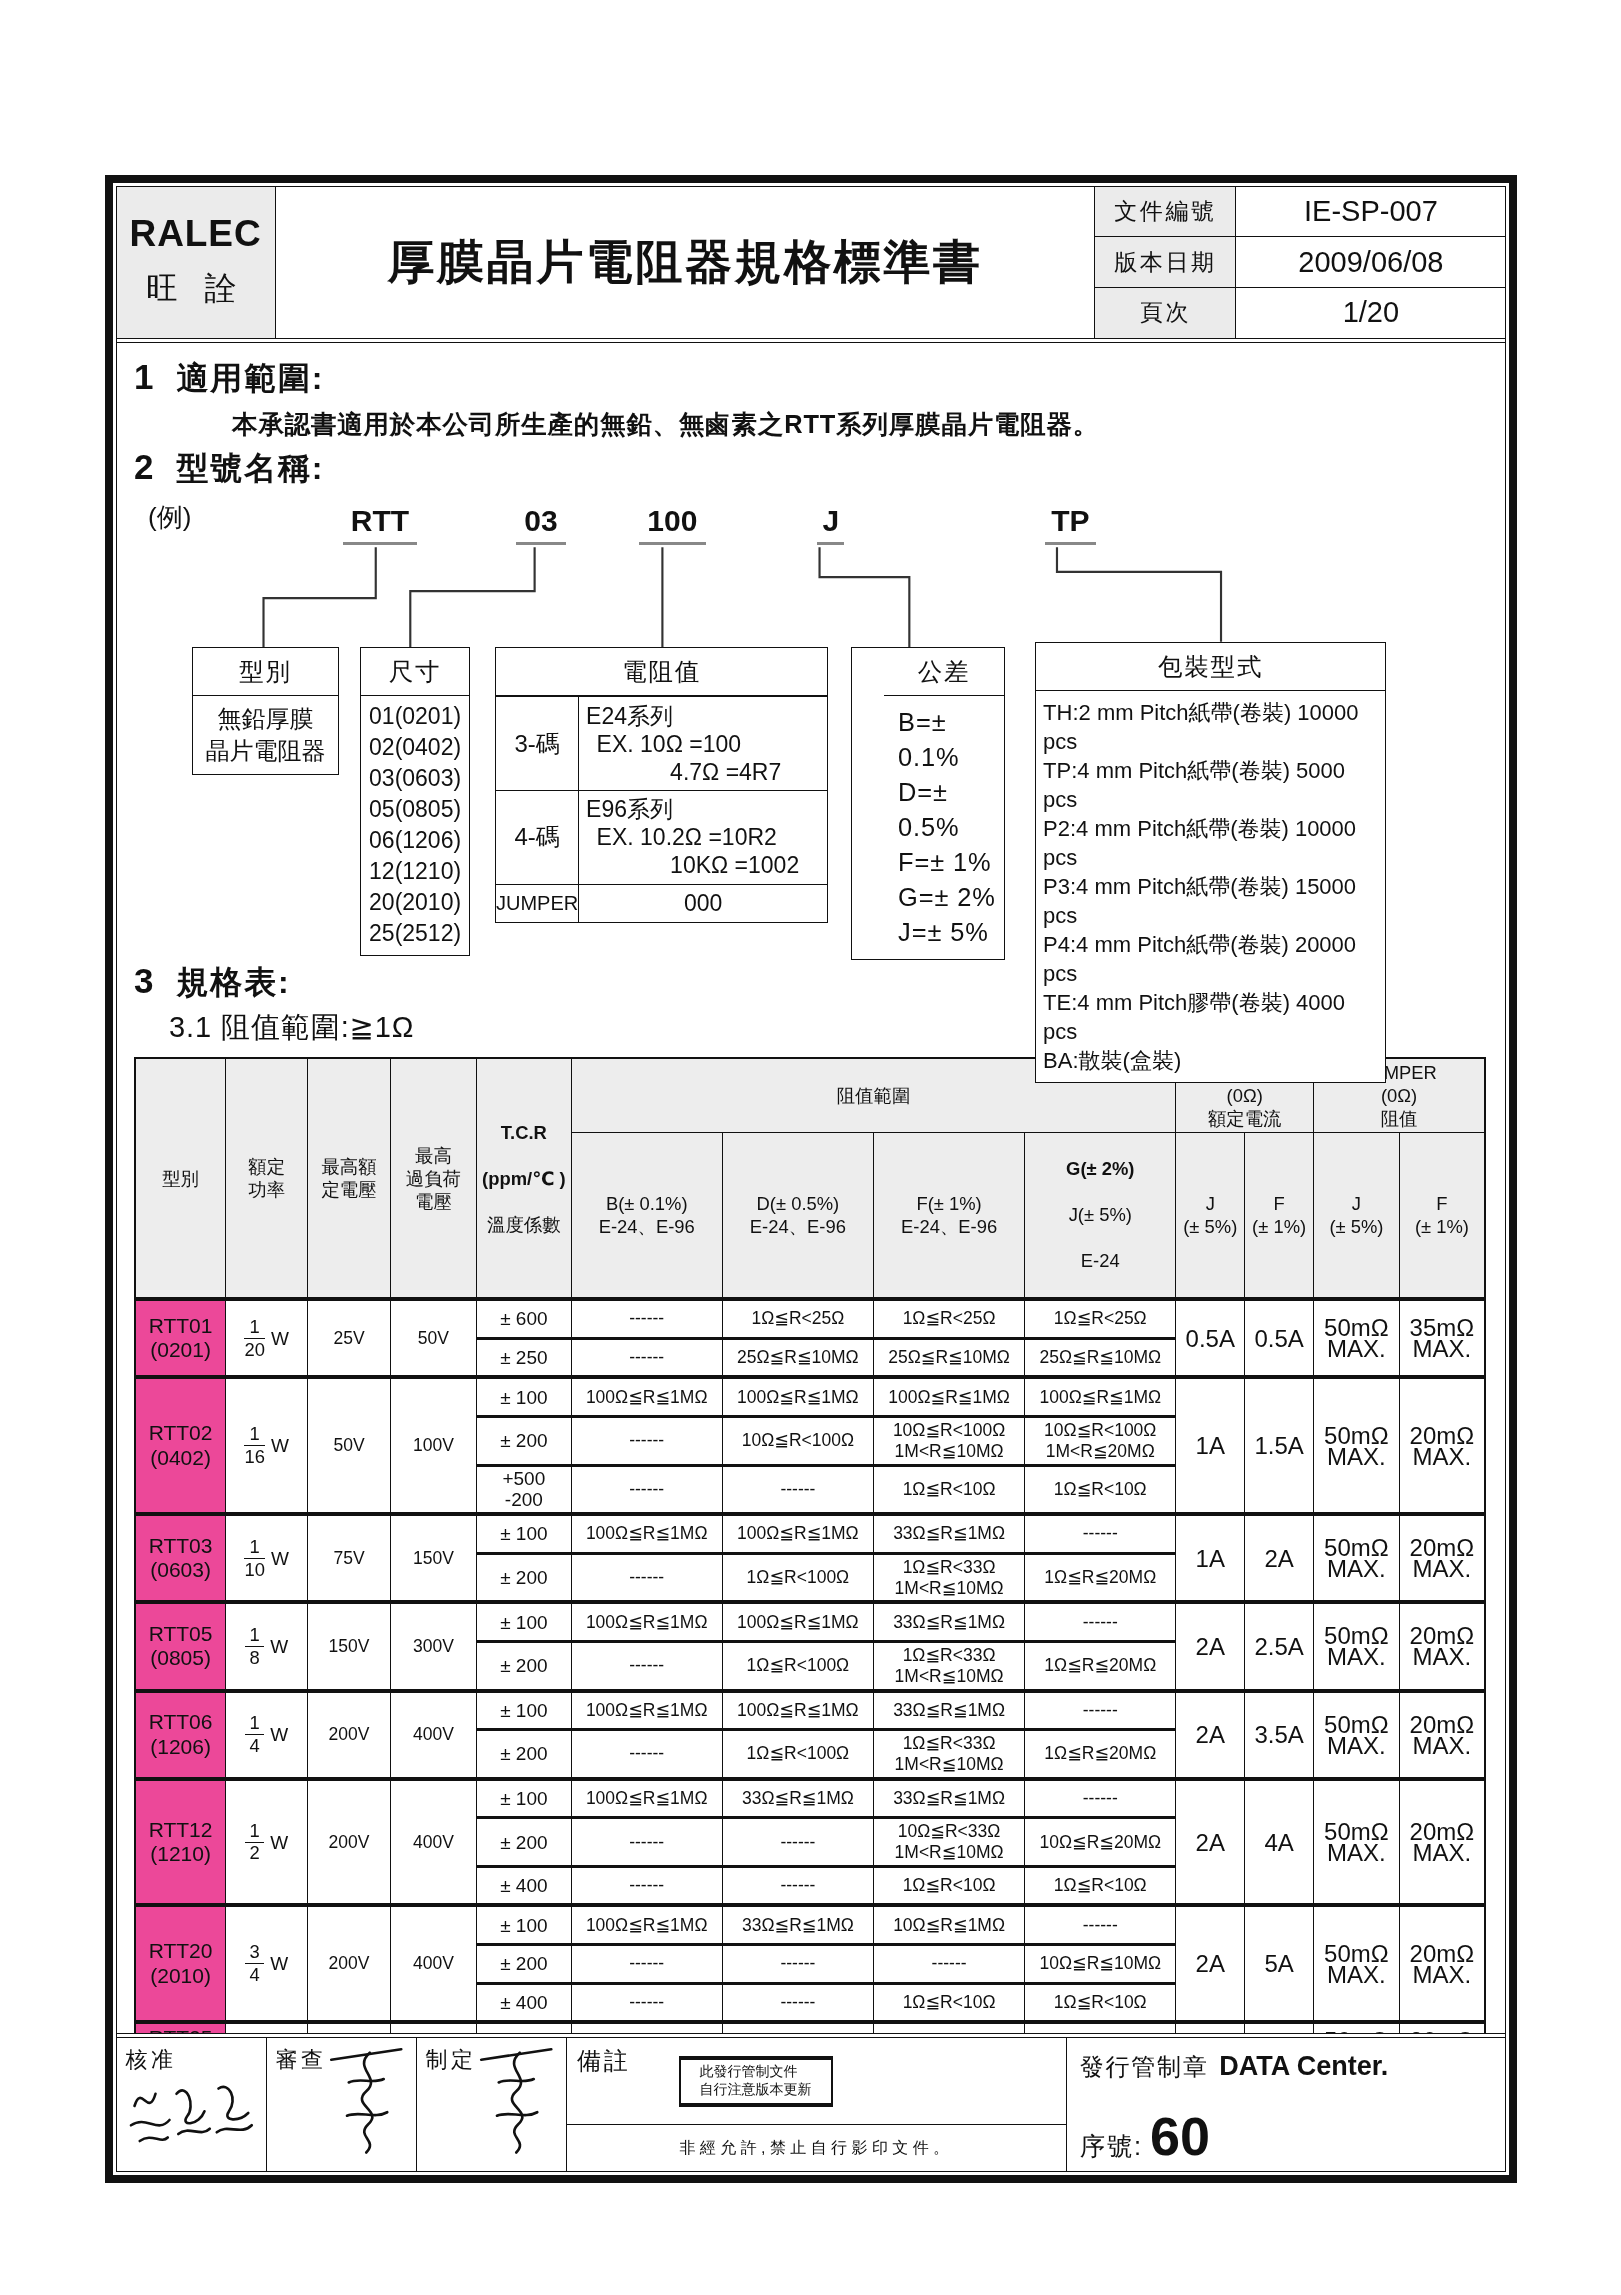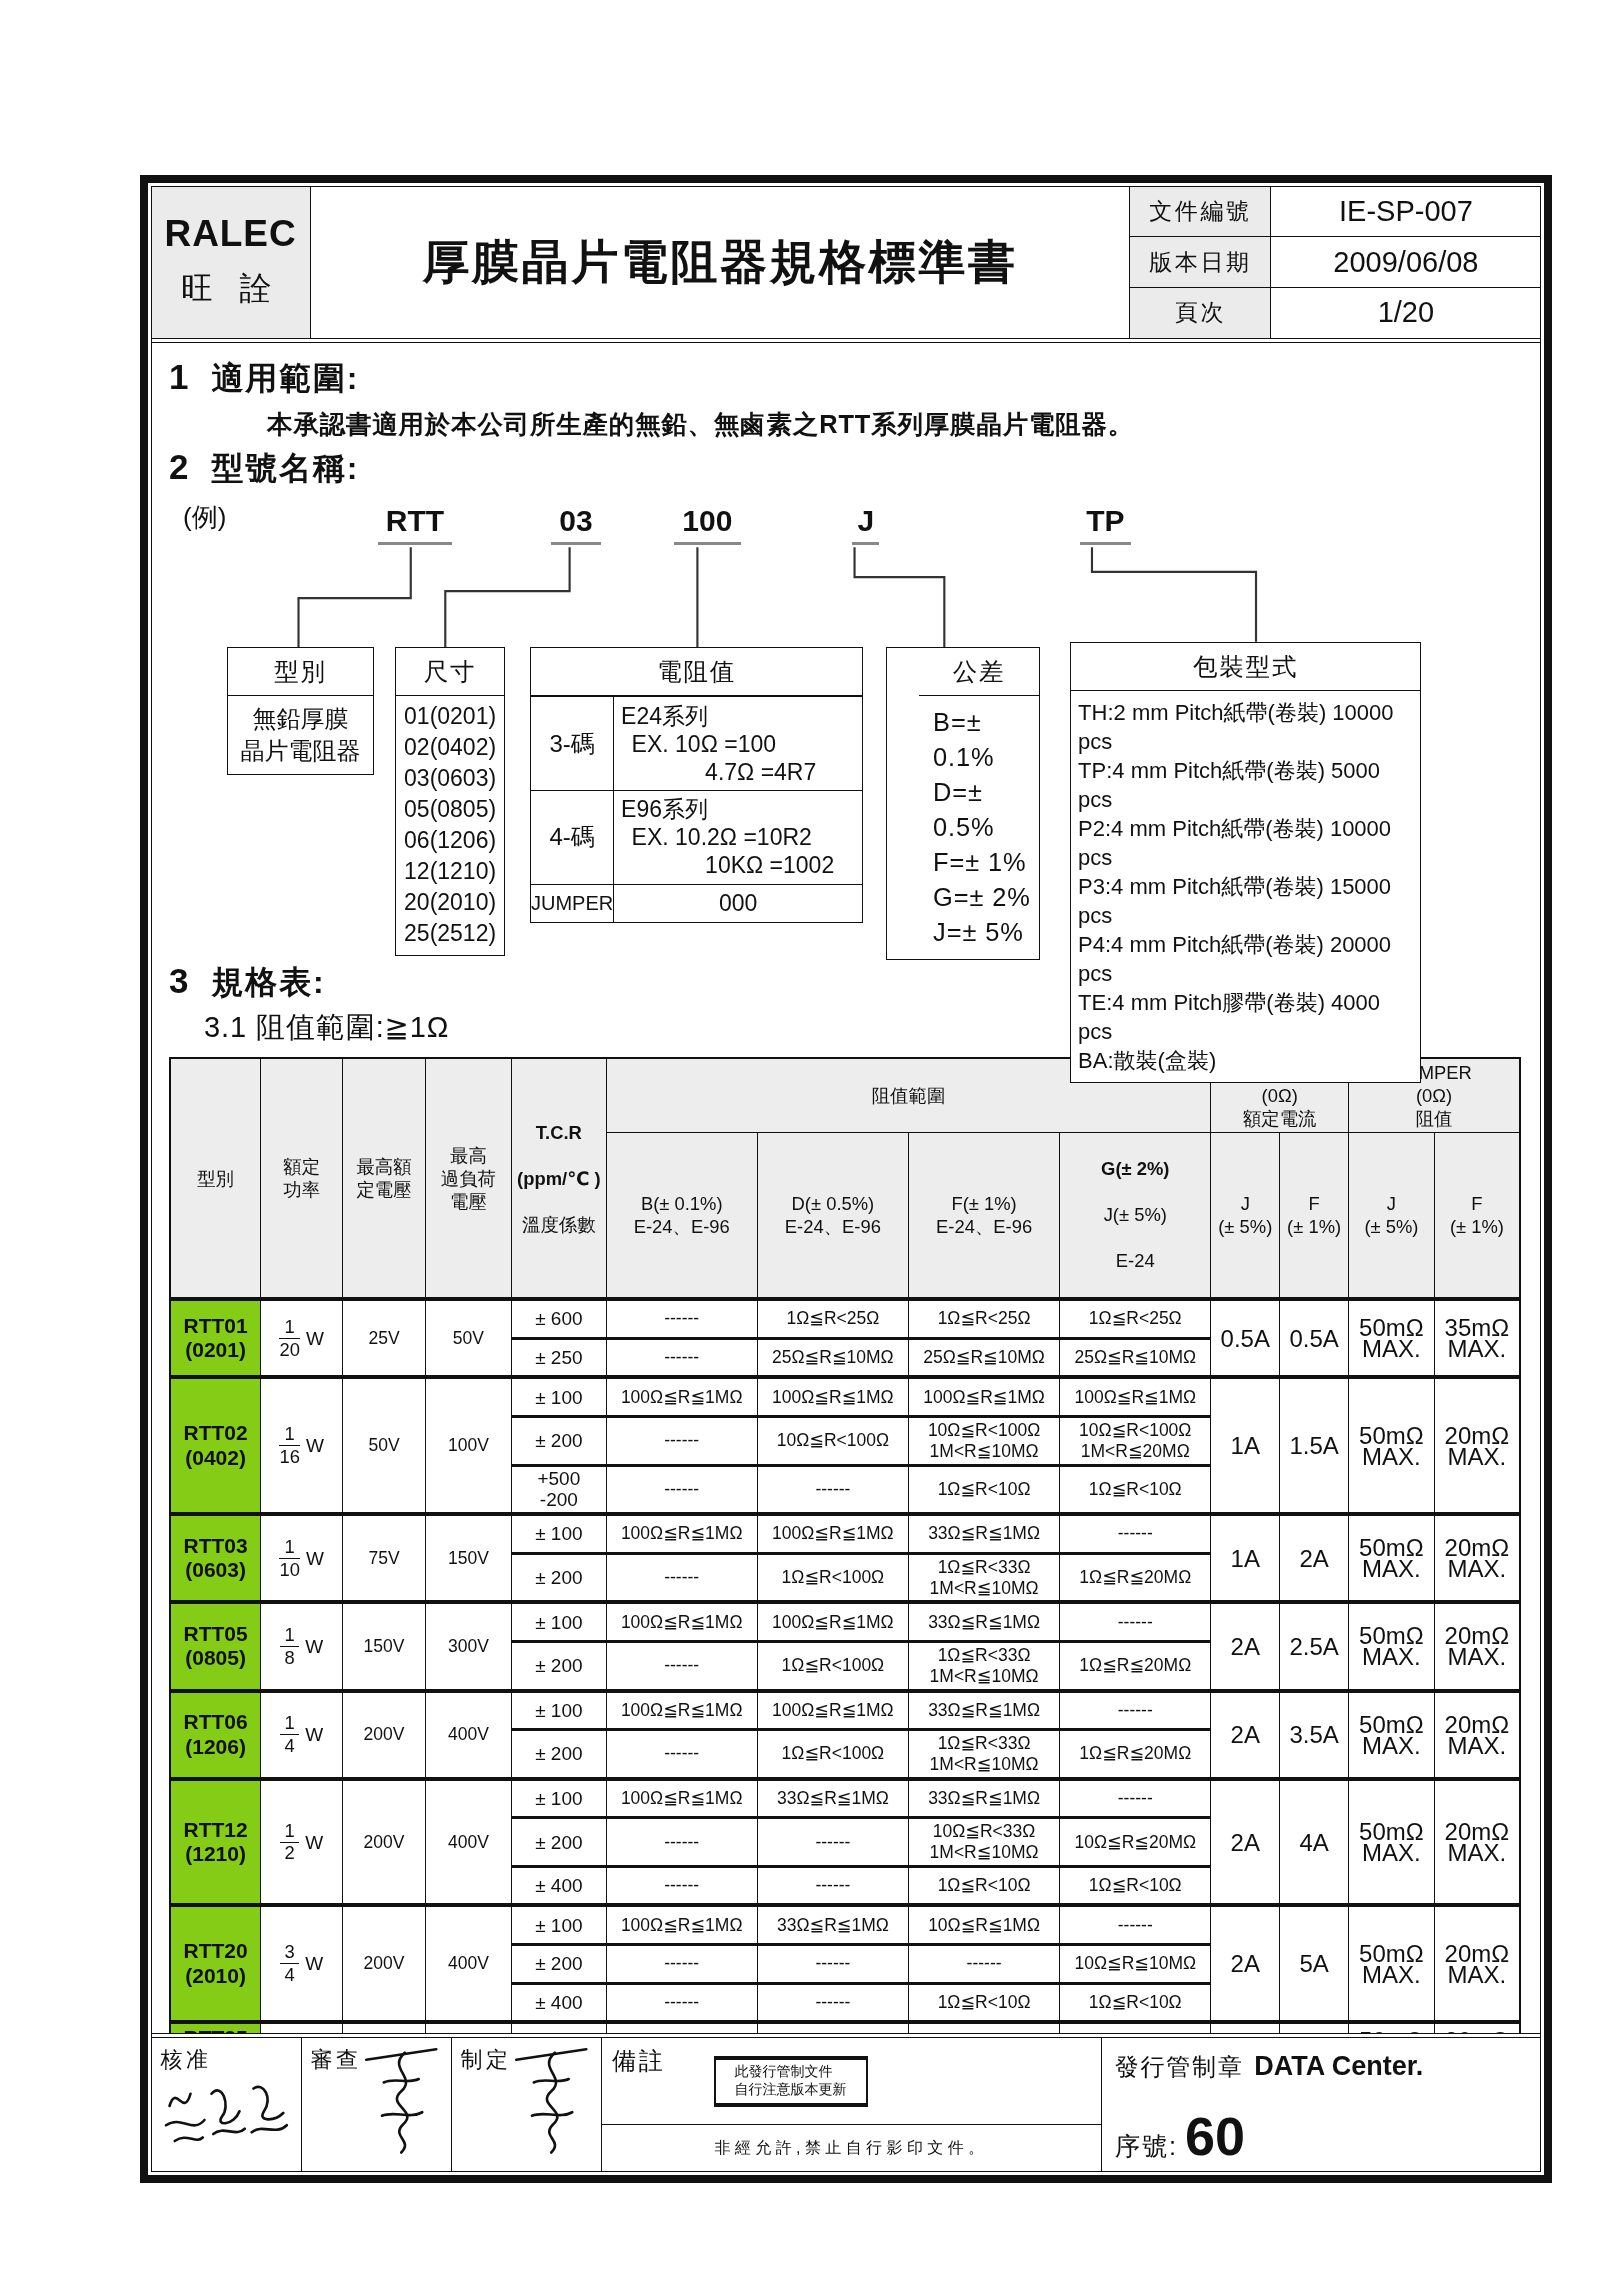--- a/index.html
+++ b/index.html
@@ -1,17 +1,17 @@
 <!DOCTYPE html>
 <html style="font-size:14px"><head>
 <meta charset="utf-8">
 <style>
   html,body{margin:0;padding:0;background:#fff;}
   body{width:1622px;height:2295px;position:relative;font-family:"Liberation Sans","DejaVu Sans",sans-serif;color:#111;}
-  .frame{position:absolute;left:105px;top:175px;width:1412px;height:2008px;border:8px solid #111;box-sizing:border-box;padding:2.6px;background:#fff;margin-left:35px;}
+  .frame{position:absolute;left:105px;top:175px;width:1412px;height:2008px;border:8px solid #111;box-sizing:border-box;padding:2.6px;background:#fff;}
   .frame-inner{border:1.8px solid #111;width:100%;height:100%;box-sizing:border-box;display:flex;flex-direction:column;overflow:hidden;}
 
   
   .header-block{display:flex;height:151px;flex-shrink:0;border-bottom:1.8px solid #111;}
   .logo-cell{width:158px;background:#ebebeb;border-right:1.8px solid #111;display:flex;flex-direction:column;align-items:center;justify-content:center;gap:12.3px;}
   .logo-main{font-size:37px;font-weight:bold;letter-spacing:0.9px;}
   .logo-sub{font-size:32px;letter-spacing:8.8px;}
   .title-cell{flex:1;display:flex;align-items:center;justify-content:center;font-size:47px;font-weight:bold;letter-spacing:2.6px;}
   .info-col{width:410px;border-left:1.8px solid #111;display:flex;flex-direction:column;}
   .info-row{flex:1;display:flex;border-bottom:1.8px solid #111;}
@@ -45,21 +45,21 @@
   .vbody{flex:1;padding:4.4px 7px;font-size:23px;line-height:28px;}
   .vline2{padding-left:10.5px;}
   .vline3{padding-left:84px;}
   .vjump{justify-content:center;display:flex;align-items:center;font-size:23px;}
 
   
   table.spec{width:calc(100% - 1.8px);border-collapse:collapse;table-layout:fixed;border:2.6px solid #111;margin-top:1.8px;}
   .spec th,.spec td{border:1.8px solid #111;text-align:center;vertical-align:middle;white-space:pre-line;padding:1.8px 0.9px;font-weight:normal;}
   .spec thead th{background:#ededed;font-size:18.4px;line-height:23px;}
   .spec td{font-size:17.5px;line-height:21px;height:32px;}
-  .spec td.model{background:#84cc16;font-weight:bold;font-size:21px;line-height:24.5px;}
+  .spec td.model{background:#ec4899;font-weight:normal;font-size:21px;line-height:24.5px;}
   .spec td.tcr{font-size:19px;}
   .spec td.jm{font-size:24px;}
   .b{font-weight:bold;}
   tr.g td{border-top:4.4px solid #111;}
   tr.cont td{border-top:3.5px solid #111;}
   .frac{display:inline-block;vertical-align:middle;text-align:center;margin-right:6.1px;}
   .frac .num{display:block;border-bottom:1.8px solid #111;padding:0 4.4px 0.9px;font-size:18.4px;line-height:20px;}
   .frac .den{display:block;padding-top:0.9px;font-size:18.4px;line-height:20px;}
   .punit{font-size:19px;vertical-align:middle;}
 

